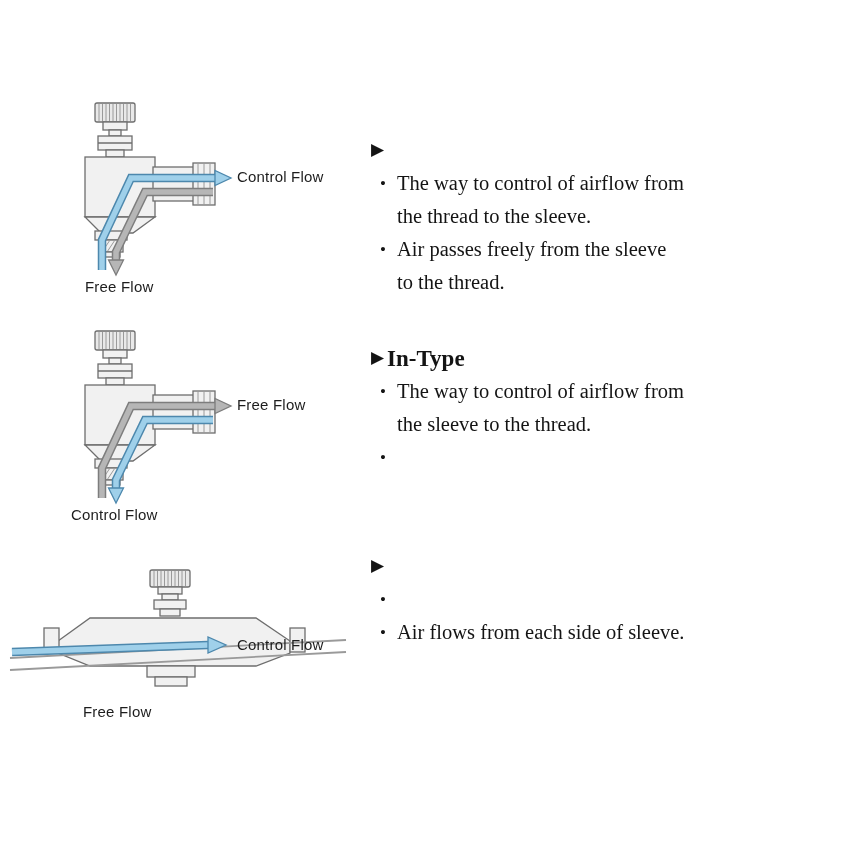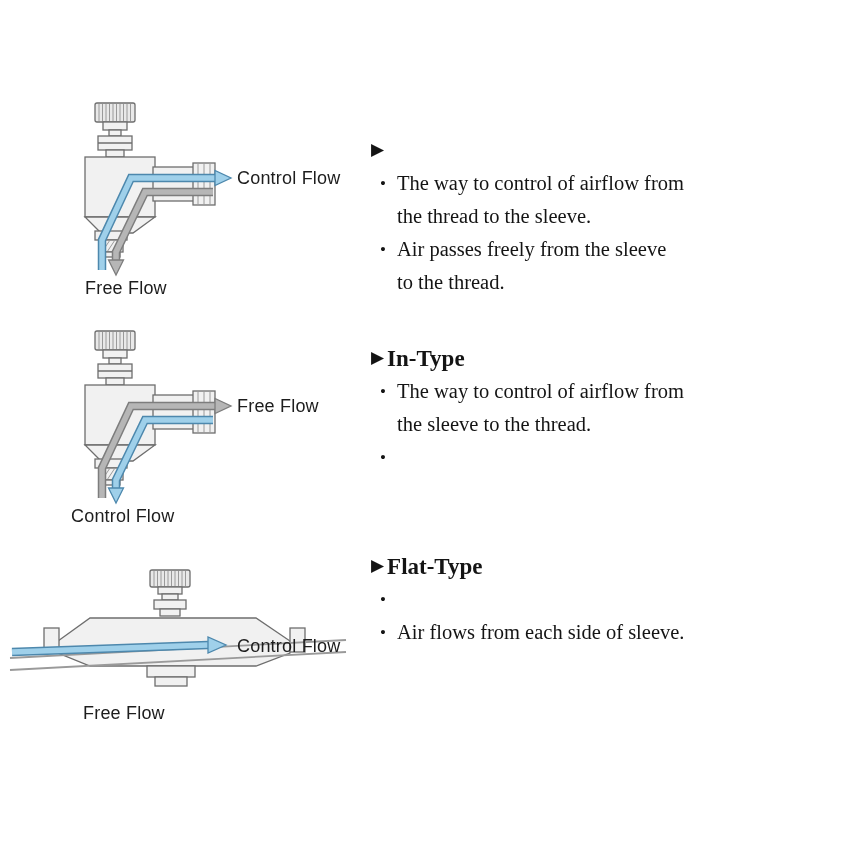--- a/index.html
+++ b/index.html
@@ -5,21 +5,21 @@
   * { margin:0; padding:0; box-sizing:border-box; }
   html,body { background:#ffffff; }
   .canvas {
     position:relative; width:850px; height:850px; background:#fff;
     font-family:"Liberation Serif", serif; overflow:hidden;
   }
   .fig { position:absolute; }
   .fig svg { position:absolute; left:0; top:0; display:block; }
   .flow-label {
     position:absolute; font-family:"Liberation Sans", sans-serif;
-    font-size:18px; color:#1d1d1d; white-space:nowrap; letter-spacing:0.2px;
+    font-size:15px; color:#1d1d1d; white-space:nowrap; letter-spacing:0.2px;
   }
   .text-block { position:absolute; width:448px; color:#141414; }
   .tb-title { display:flex; align-items:center; font-weight:bold; font-size:23px; line-height:33px; }
   .tb-title .tri { font-family:"DejaVu Sans", sans-serif; font-size:17px; margin-right:3px; transform:translateY(-1px); }
   .bullet { display:flex; font-size:20.5px; line-height:33px; padding-left:9px; }
   .bullet .dot { flex:0 0 17px; font-size:17px; line-height:33px; }
   .bullet .btxt { white-space:pre-line; }
 </style>
 </head>
 <body>
@@ -152,21 +152,20 @@
         <polygon points="200,72 200,88 218,80" stroke-width="1.3" fill="#9fd0ea" stroke="#4d88ad"></polygon>
       </g>
     </svg>
     <div class="flow-label" style="left:229px; top:71px;">Control Flow</div>
     <div class="flow-label" style="left:75px; top:138px;">Free Flow</div>
   </figure>
 
   <section class="text-block" style="left:371px; top:550px;">
     <h3 class="tb-title">
       <span class="tri">▶</span>
-      <span>Flat-Type</span>
     </h3>
     <div class="bullet">
       <span class="dot">•</span>
     </div>
     <div class="bullet">
       <span class="dot">•</span>
       <div class="btxt">Air flows from each side of sleeve.</div>
     </div>
   </section>
 

